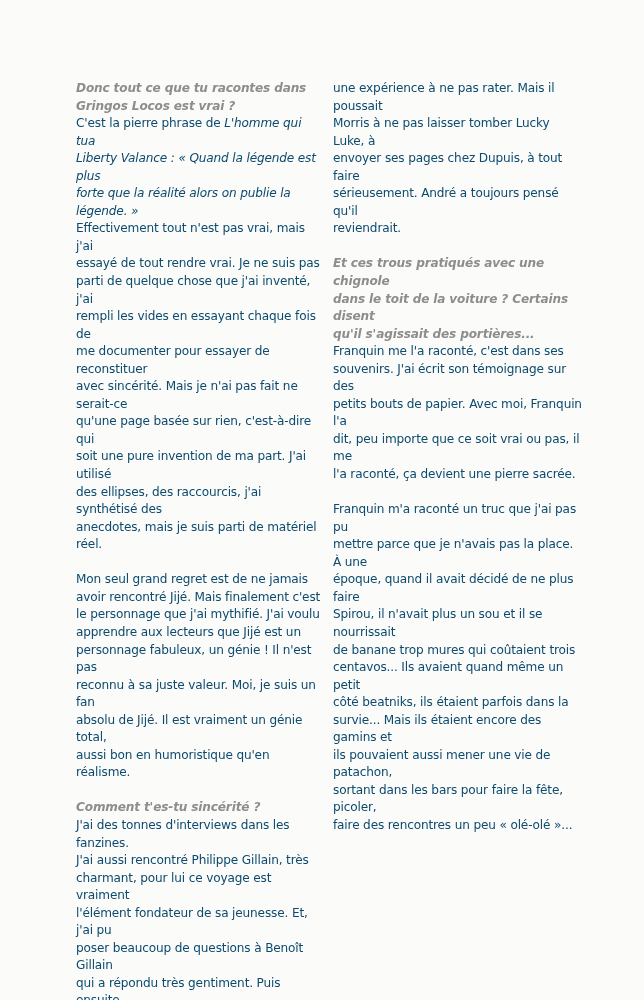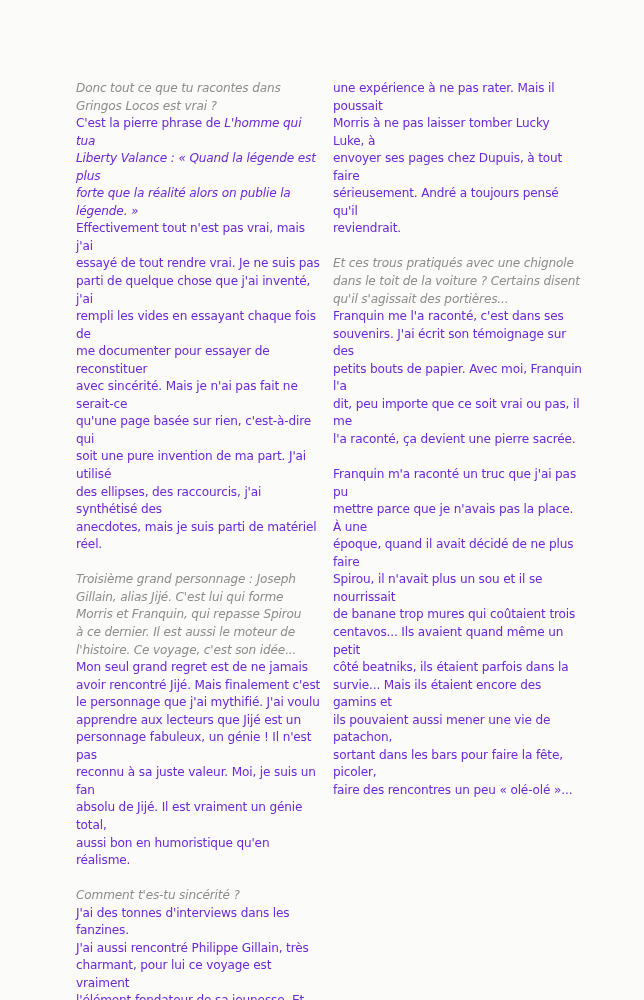--- a/index.html
+++ b/index.html
@@ -8,22 +8,22 @@
     background: #fbfbfa;
     font-family: "DejaVu Sans", sans-serif;
     color: #1c1c1c;
     position: relative;
   }
   .page { position: absolute; left: 0; top: 0; width: 644px; height: 1000px; }
   .col { position: absolute; top: 80px; font-size: 12.1px; line-height: 17.55px; letter-spacing: -0.15px; }
   .col-left { left: 76px; width: 245px; }
   .col-right { left: 333px; width: 250px; }
   .block { margin: 0 0 17.55px 0; }
-  .q { color: #8d8d8d; font-style: italic; white-space: pre-line; }
-  .a { color: #6d28d9; white-space: pre-line; }
+  .q { color: #8d8d8d; font-style: italic; white-space: pre-line; font-weight: bold; }
+  .a { color: #0c4a6e; white-space: pre-line; }
   .a em { font-style: italic; }
 </style>
 </head>
 <body>
 
 <div class="page">
 
   <div class="col col-left">
     <div class="block">
       <div class="q">Donc tout ce que tu racontes dans
@@ -36,25 +36,20 @@
 parti de quelque chose que j'ai inventé, j'ai
 rempli les vides en essayant chaque fois de
 me documenter pour essayer de reconstituer
 avec sincérité. Mais je n'ai pas fait ne serait-ce
 qu'une page basée sur rien, c'est-à-dire qui
 soit une pure invention de ma part. J'ai utilisé
 des ellipses, des raccourcis, j'ai synthétisé des
 anecdotes, mais je suis parti de matériel réel.</span></div>
     </div>
     <div class="block">
-      <div class="q">Troisième grand personnage : Joseph
-Gillain, alias Jijé. C'est lui qui forme
-Morris et Franquin, qui repasse Spirou
-à ce dernier. Il est aussi le moteur de
-l'histoire. Ce voyage, c'est son idée...</div>
       <div class="a">Mon seul grand regret est de ne jamais
 avoir rencontré Jijé. Mais finalement c'est
 le personnage que j'ai mythifié. J'ai voulu
 apprendre aux lecteurs que Jijé est un
 personnage fabuleux, un génie ! Il n'est pas
 reconnu à sa juste valeur. Moi, je suis un fan
 absolu de Jijé. Il est vraiment un génie total,
 aussi bon en humoristique qu'en réalisme.</div>
     </div>
     <div class="block">

